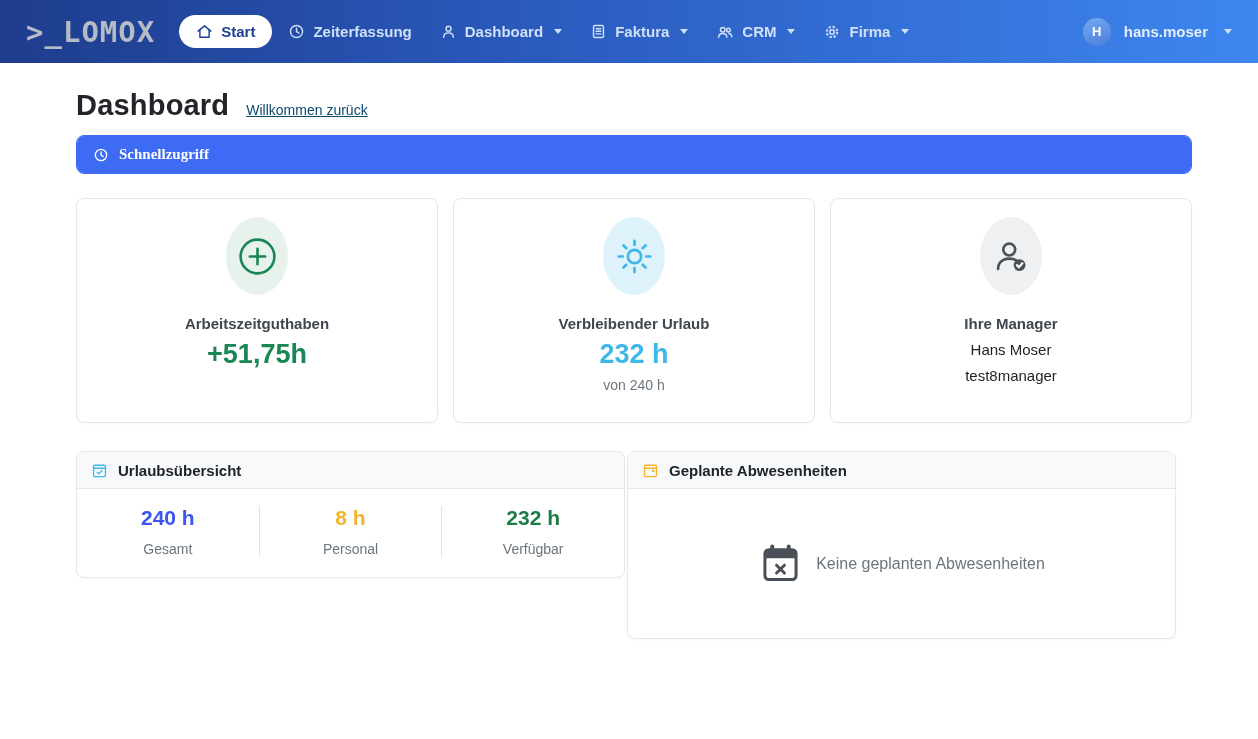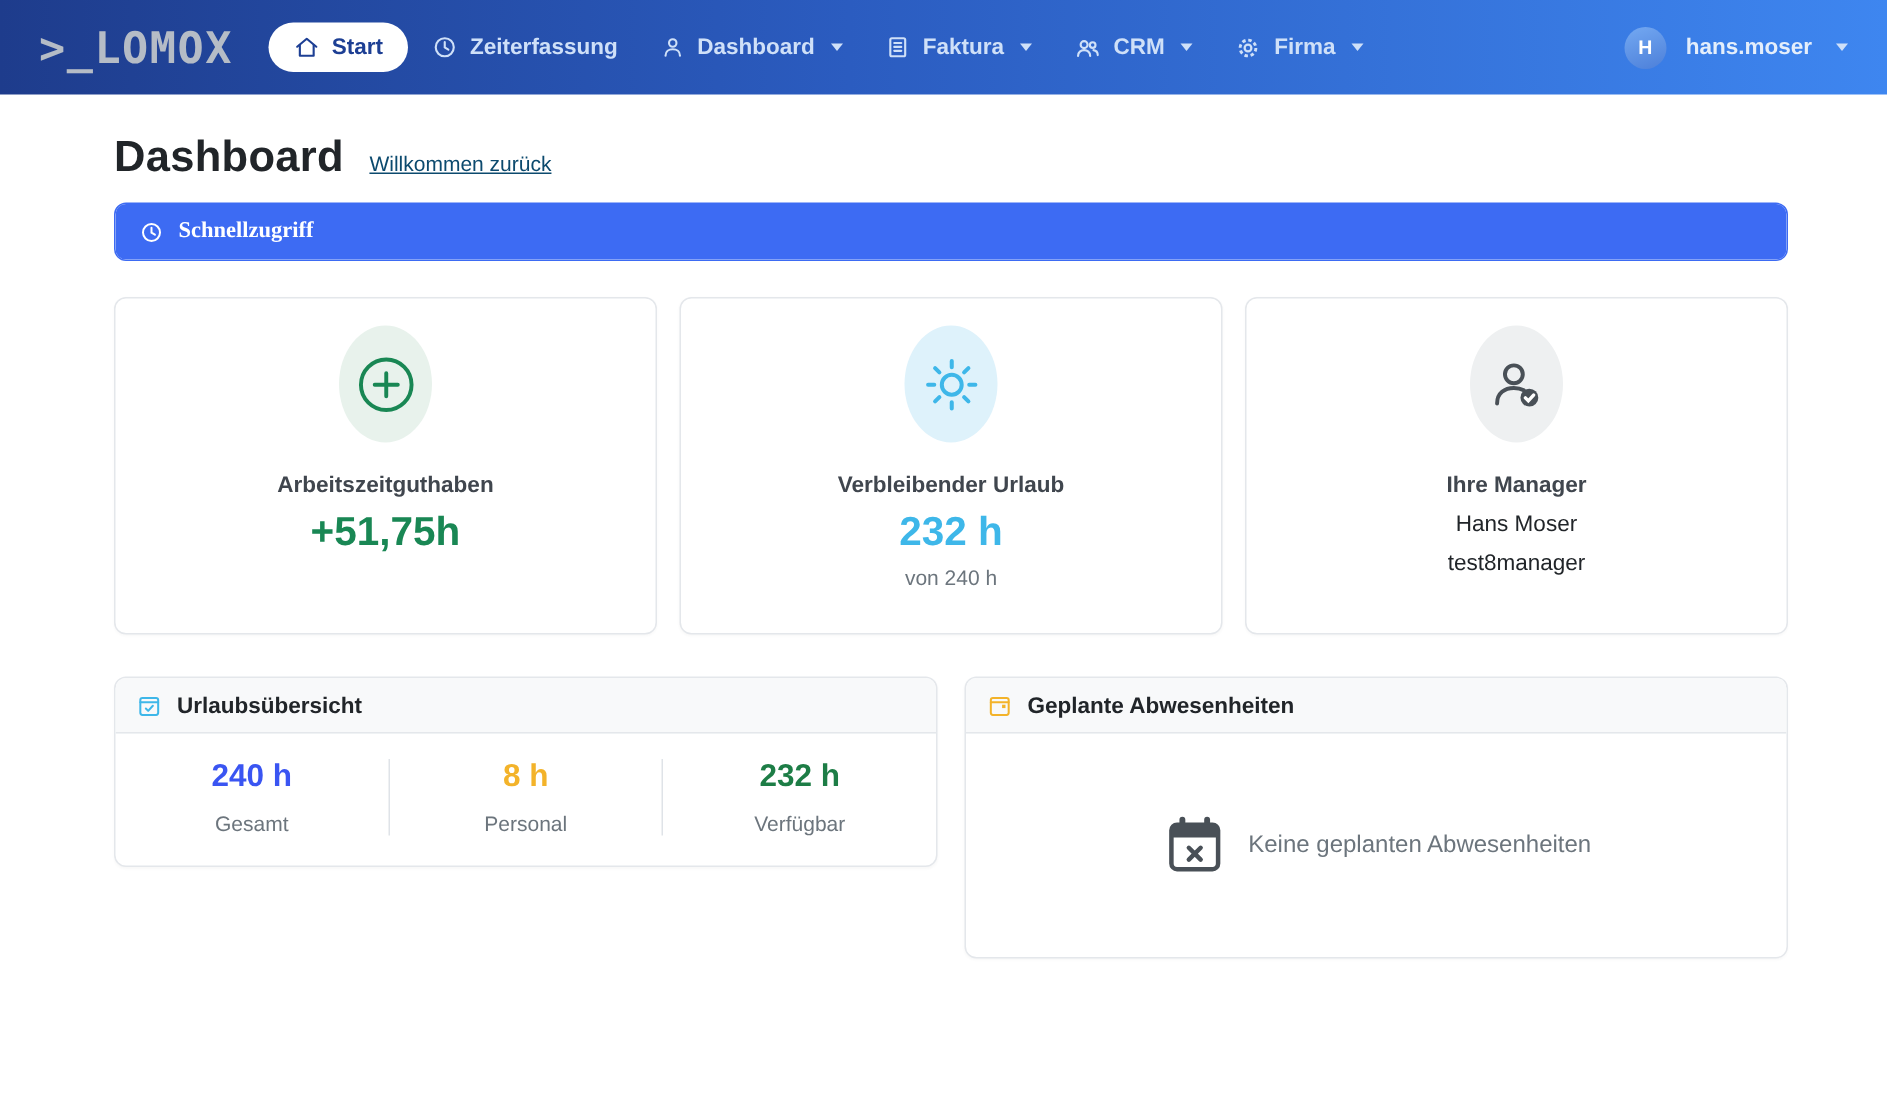--- a/index.html
+++ b/index.html
@@ -50,21 +50,21 @@
   .bubble-cyan  { background:#def2fb; color:#3eb7e9; }
   .bubble-gray  { background:#eef0f1; color:#495057; }
   .stat-label { font-size:15px; font-weight:bold; color:#40464e; }
   .stat-value { font-size:27px; font-weight:bold; margin-top:7px; }
   .val-green { color:#198754; }
   .val-cyan  { color:#3eb7e9; }
   .stat-sub { font-size:14px; color:#6c757d; margin-top:7px; }
   .stat-line { font-size:15px; color:#212529; margin-top:9px; }
 
   
-  .bottom-row { display:grid; grid-template-columns:549px 549px; gap:18px; margin-top:28px; align-items:start; }
+  .bottom-row { display:grid; grid-template-columns:549px 549px; gap:2px; margin-top:28px; align-items:start; }
   .panel { border:1px solid #e4e7eb; border-radius:8px; background:#fff; overflow:hidden;
            box-shadow:0 1px 2px rgba(0,0,0,.03); }
   .panel-header { background:#f8f9fa; border-bottom:1px solid #e4e7eb; height:37px; display:flex; align-items:center;
                   gap:10px; padding:0 14px; font-size:15px; font-weight:bold; color:#212529; }
   .vac-body { display:flex; padding:17px 0 20px 0; }
   .vac-col { flex:1; text-align:center; }
   .vac-col + .vac-col { border-left:1px solid #dfe3e8; }
   .vac-value { font-size:21px; font-weight:bold; }
   .c-blue  { color:#3a55f2; }
   .c-amber { color:#f3b32a; }

